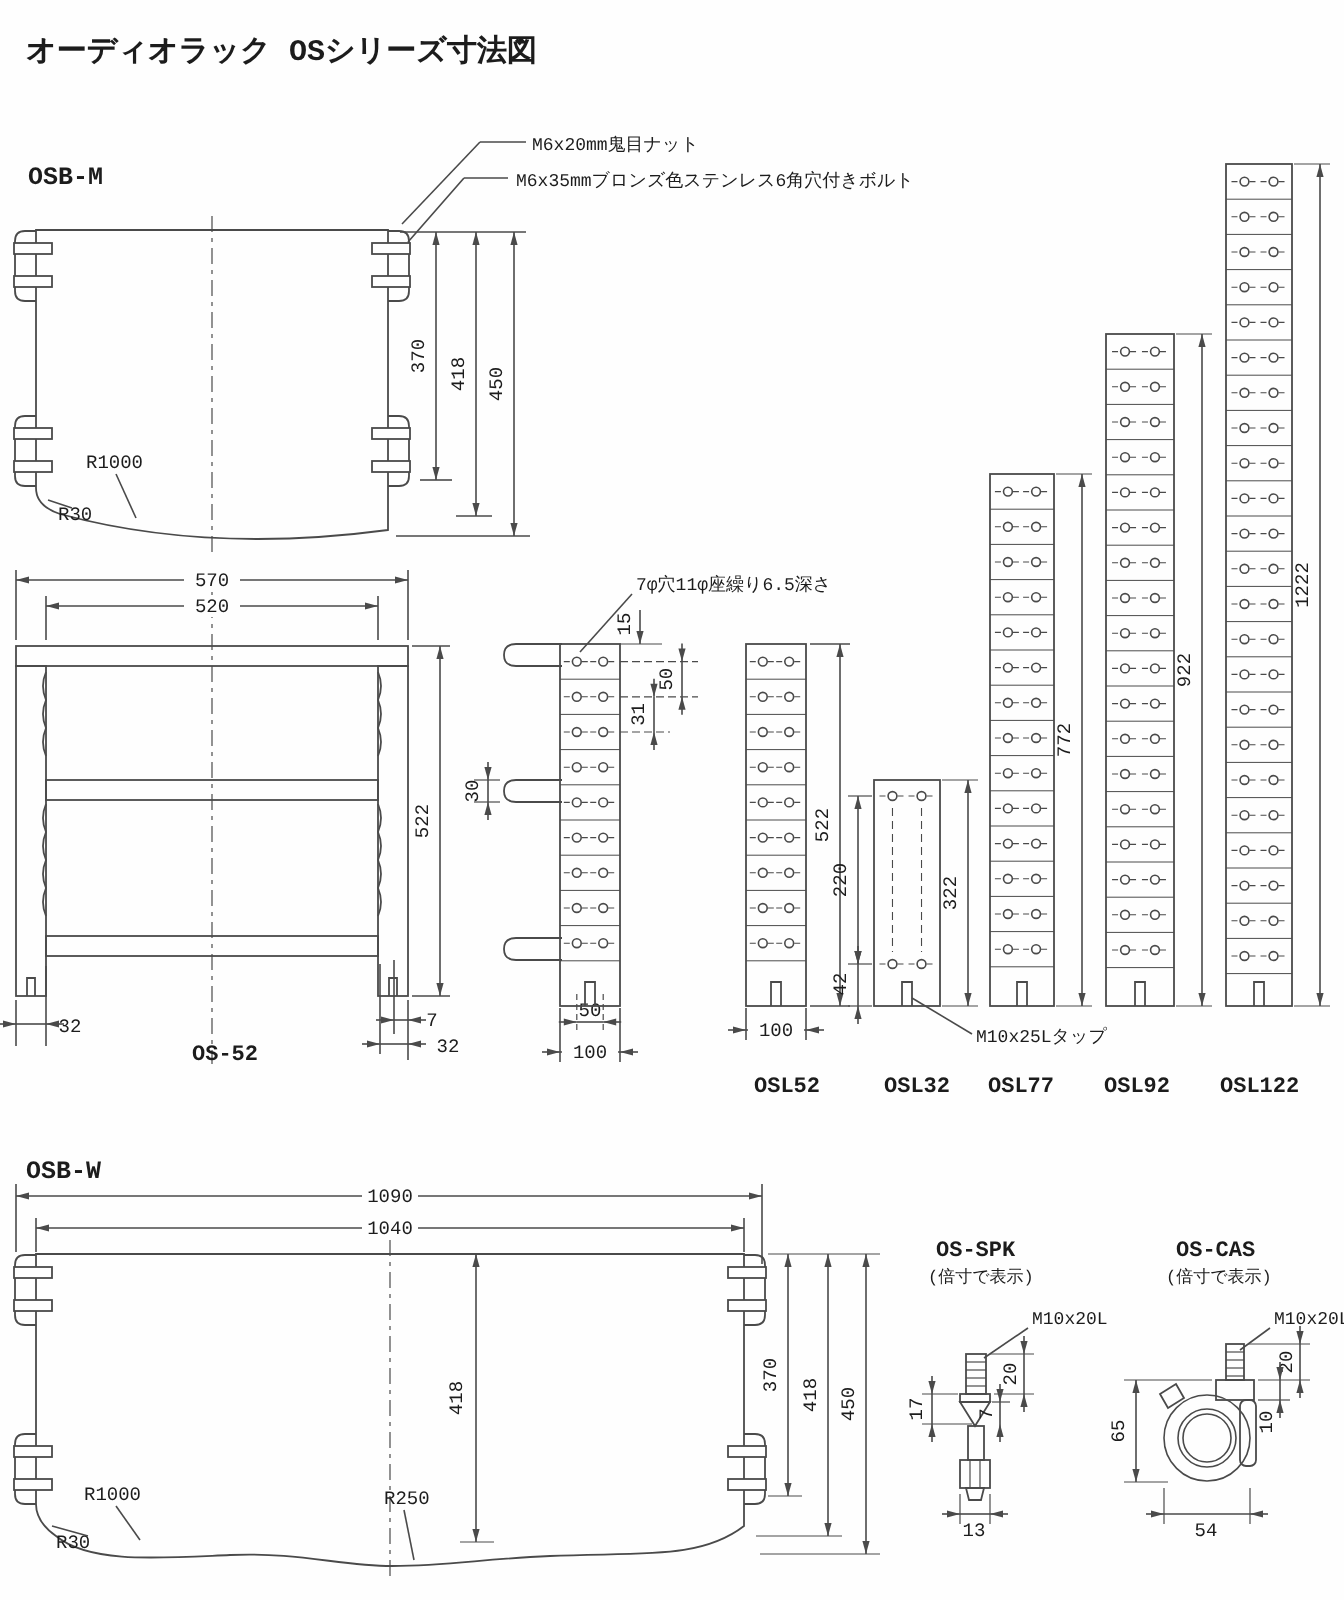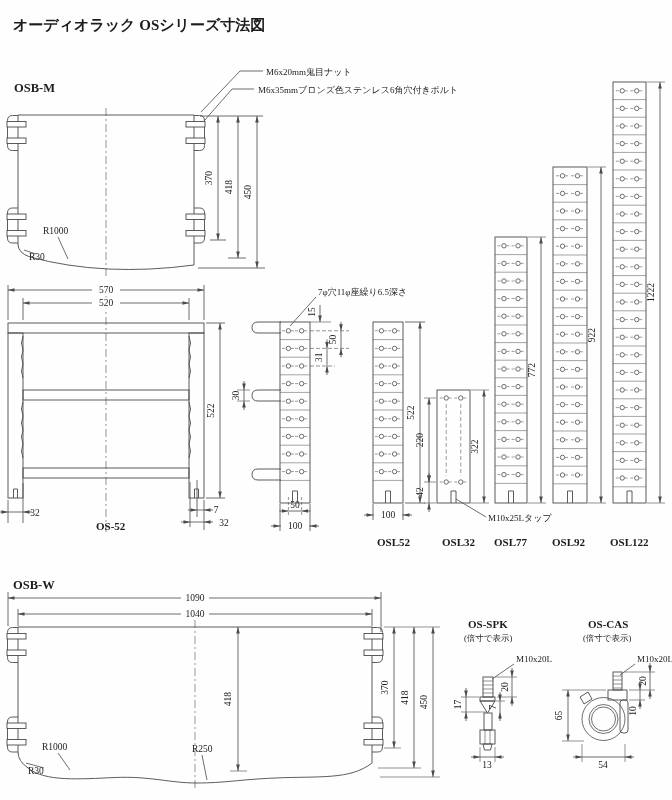--- a/index.html
+++ b/index.html
@@ -1,16 +1,16 @@
 <!DOCTYPE html>
 <html><head>
 <meta charset="utf-8">
 <style>
   html,body{margin:0;padding:0;background:#ffffff;}
-  #stage{position:relative;width:672px;height:800px;background:#fefefe;font-family:Liberation Serif, serif;overflow:hidden;}
+  #stage{position:relative;width:672px;height:800px;background:#fefefe;font-family:Liberation Mono, monospace;overflow:hidden;}
   svg{position:absolute;left:0;top:0;}
   text{fill:#1c1c1c;}
   .t-title{font-size:15px;font-weight:bold;}
   .t-sec{font-size:12.5px;font-weight:bold;}
   .t-model{font-size:11px;font-weight:bold;}
   .t-dim{font-size:9.5px;}
   .t-note{font-size:9px;}
   .t-sub{font-size:8.5px;}
 </style>
 </head>

